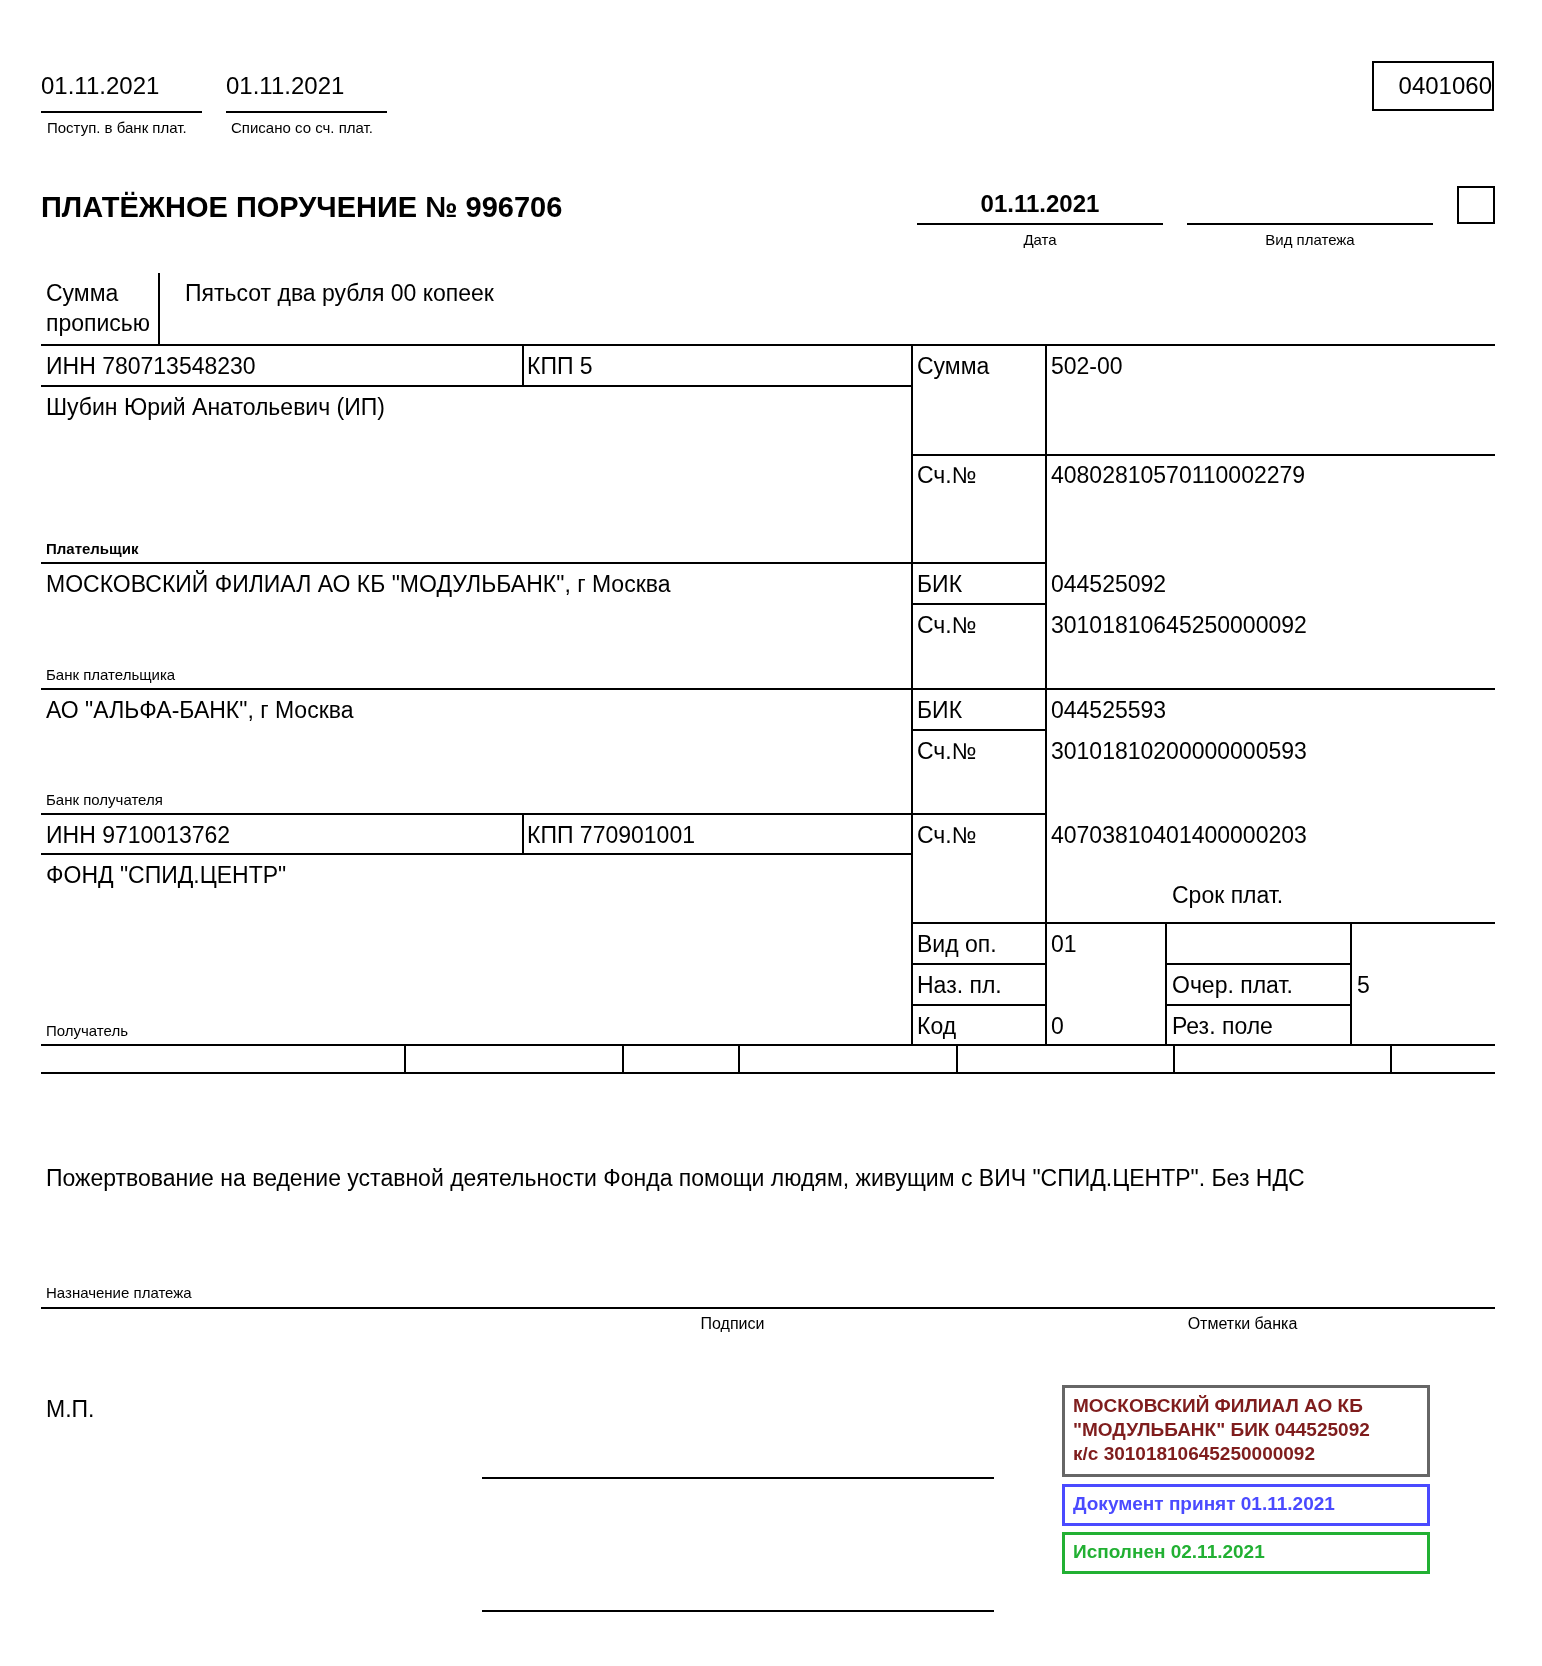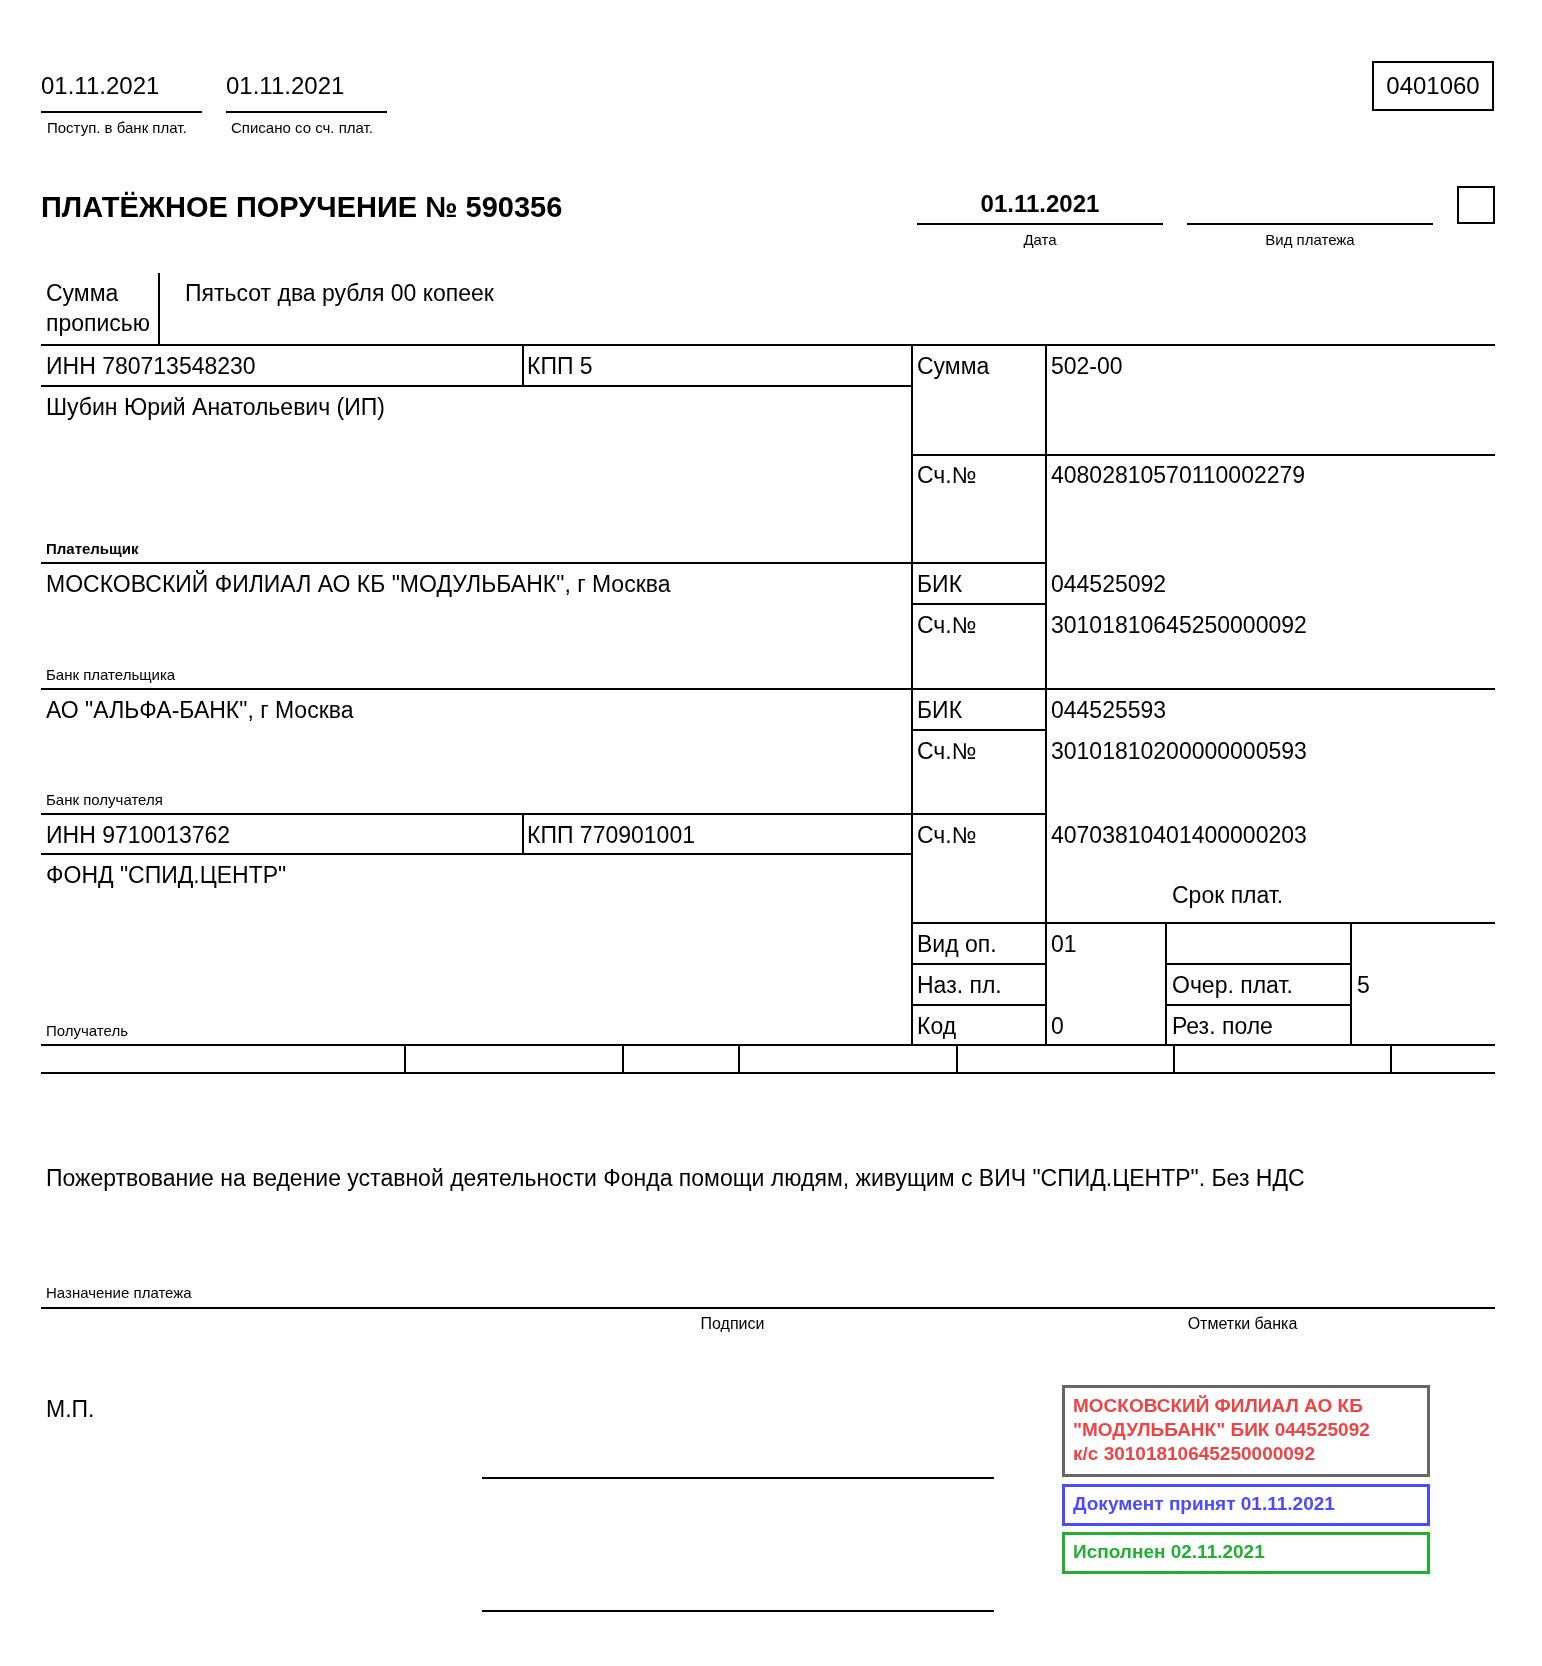--- a/index.html
+++ b/index.html
@@ -18,23 +18,23 @@
 <body>
 
 <div class="abs t24" style="left:41px;top:72px;">01.11.2021</div>
 <div class="hl" style="left:41px;top:111px;width:161px;"></div>
 <div class="abs t15" style="left:47px;top:119px;">Поступ. в банк плат.</div>
 
 <div class="abs t24" style="left:226px;top:72px;">01.11.2021</div>
 <div class="hl" style="left:226px;top:111px;width:161px;"></div>
 <div class="abs t15" style="left:231px;top:119px;">Списано со сч. плат.</div>
 
-<div class="abs t24" style="left:1372px;top:61px;width:122px;height:50px;border:2px solid #000;box-sizing:border-box;text-align:center;line-height:46px;">0401060</div>
+<div class="abs t24" style="left:1372px;top:61px;width:122px;height:50px;border:2px solid #000;box-sizing:border-box;text-align:right;line-height:46px;">0401060</div>
 
-<div class="abs bold" style="left:41px;top:190px;font-size:29px;line-height:34px;white-space:nowrap;">ПЛАТЁЖНОЕ ПОРУЧЕНИЕ № 590356</div>
+<div class="abs bold" style="left:41px;top:190px;font-size:29px;line-height:34px;white-space:nowrap;">ПЛАТЁЖНОЕ ПОРУЧЕНИЕ № 996706</div>
 <div class="abs t24 bold" style="left:917px;top:190px;width:246px;text-align:center;">01.11.2021</div>
 <div class="hl" style="left:917px;top:223px;width:246px;"></div>
 <div class="abs t15" style="left:917px;top:231px;width:246px;text-align:center;">Дата</div>
 <div class="abs t24" style="left:1187px;top:190px;width:246px;text-align:center;"></div>
 <div class="hl" style="left:1187px;top:223px;width:246px;"></div>
 <div class="abs t15" style="left:1187px;top:231px;width:246px;text-align:center;">Вид платежа</div>
 <div class="abs" style="left:1457px;top:186px;width:38px;height:38px;border:2px solid #000;box-sizing:border-box;"></div>
 
 <div class="abs t23" style="left:46px;top:280px;">Сумма</div>
 <div class="abs t23" style="left:46px;top:310px;">прописью</div>
@@ -115,21 +115,21 @@
 <div class="abs t23" style="left:46px;top:1165px;">Пожертвование на ведение уставной деятельности Фонда помощи людям, живущим с ВИЧ "СПИД.ЦЕНТР". Без НДС</div>
 <div class="abs t15" style="left:46px;top:1284px;">Назначение платежа</div>
 <div class="hl" style="left:41px;top:1307px;width:1454px;"></div>
 
 <div class="abs t16" style="left:600px;top:1315px;width:265px;text-align:center;">Подписи</div>
 <div class="abs t16" style="left:1110px;top:1315px;width:265px;text-align:center;">Отметки банка</div>
 <div class="abs t23" style="left:46px;top:1396px;">М.П.</div>
 <div class="hl" style="left:482px;top:1477px;width:512px;"></div>
 <div class="hl" style="left:482px;top:1610px;width:512px;"></div>
 
-<div class="stamp" style="left: 1062px; top: 1385px; width: 368px; height: 92px; border-color: rgb(102, 102, 102); color: #ef4444;">
+<div class="stamp" style="left: 1062px; top: 1385px; width: 368px; height: 92px; border-color: rgb(102, 102, 102); color: #7f1d1d;">
   <div class="stamp-bank">МОСКОВСКИЙ ФИЛИАЛ АО КБ</div>
   <div class="stamp-bank">"МОДУЛЬБАНК" БИК 044525092</div>
   <div class="stamp-bank">к/с 30101810645250000092</div>
 </div>
 <div class="stamp" style="left: 1062px; top: 1484px; width: 368px; height: 42px; padding: 5px 8px; border-color: rgb(74, 74, 255); color: rgb(74, 74, 255);">
   <div>Документ принят 01.11.2021</div>
 </div>
 <div class="stamp" style="left: 1062px; top: 1532px; width: 368px; height: 42px; padding: 5px 8px; border-color: rgb(34, 176, 51); color: rgb(34, 176, 51);">
   <div>Исполнен 02.11.2021</div>
 </div>

